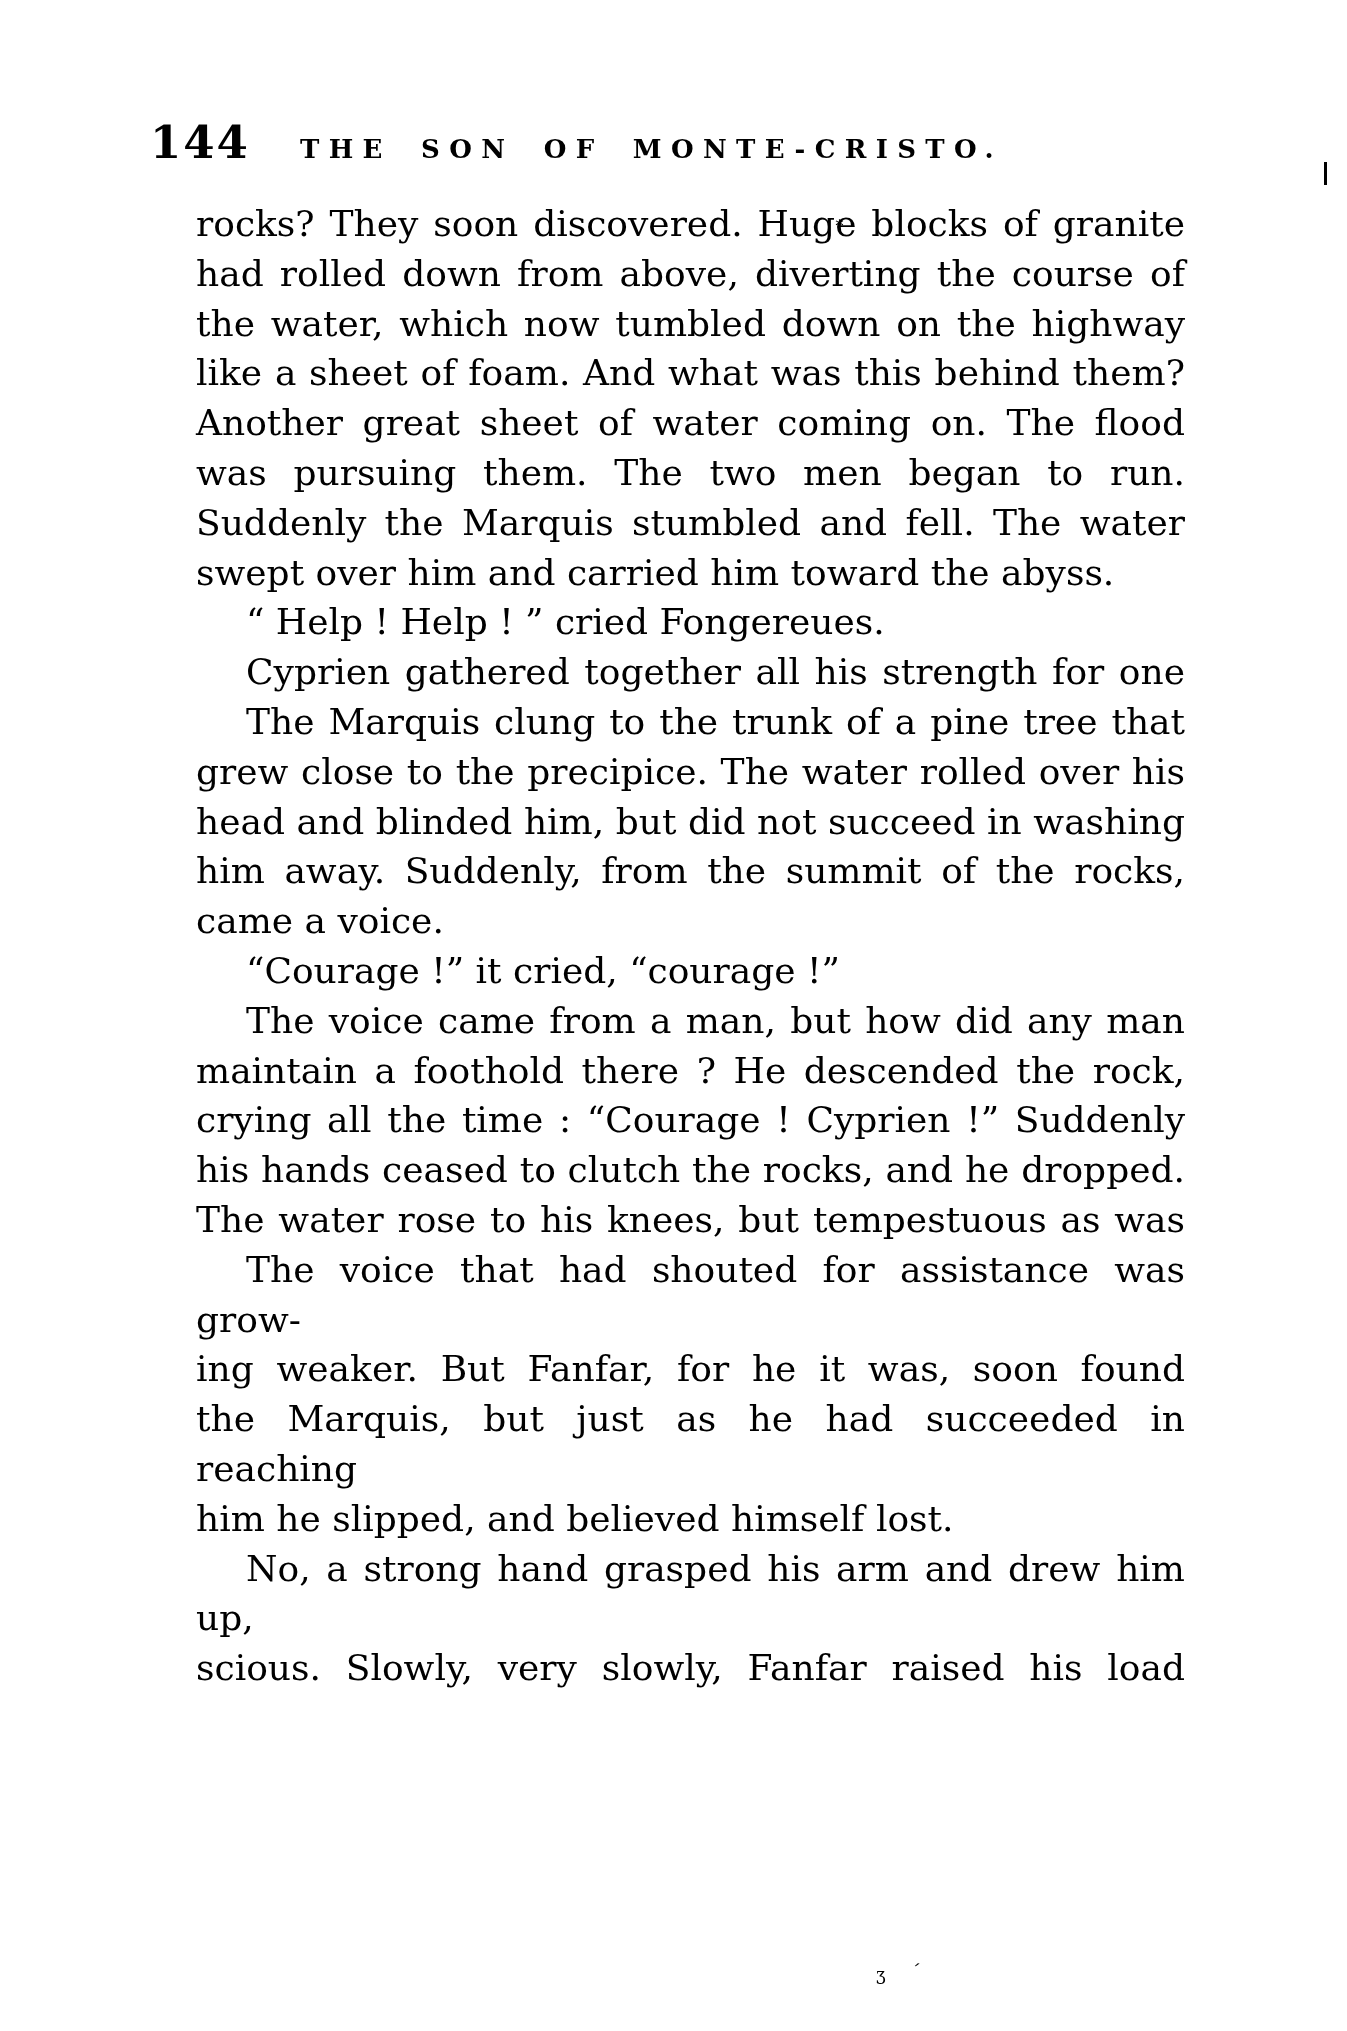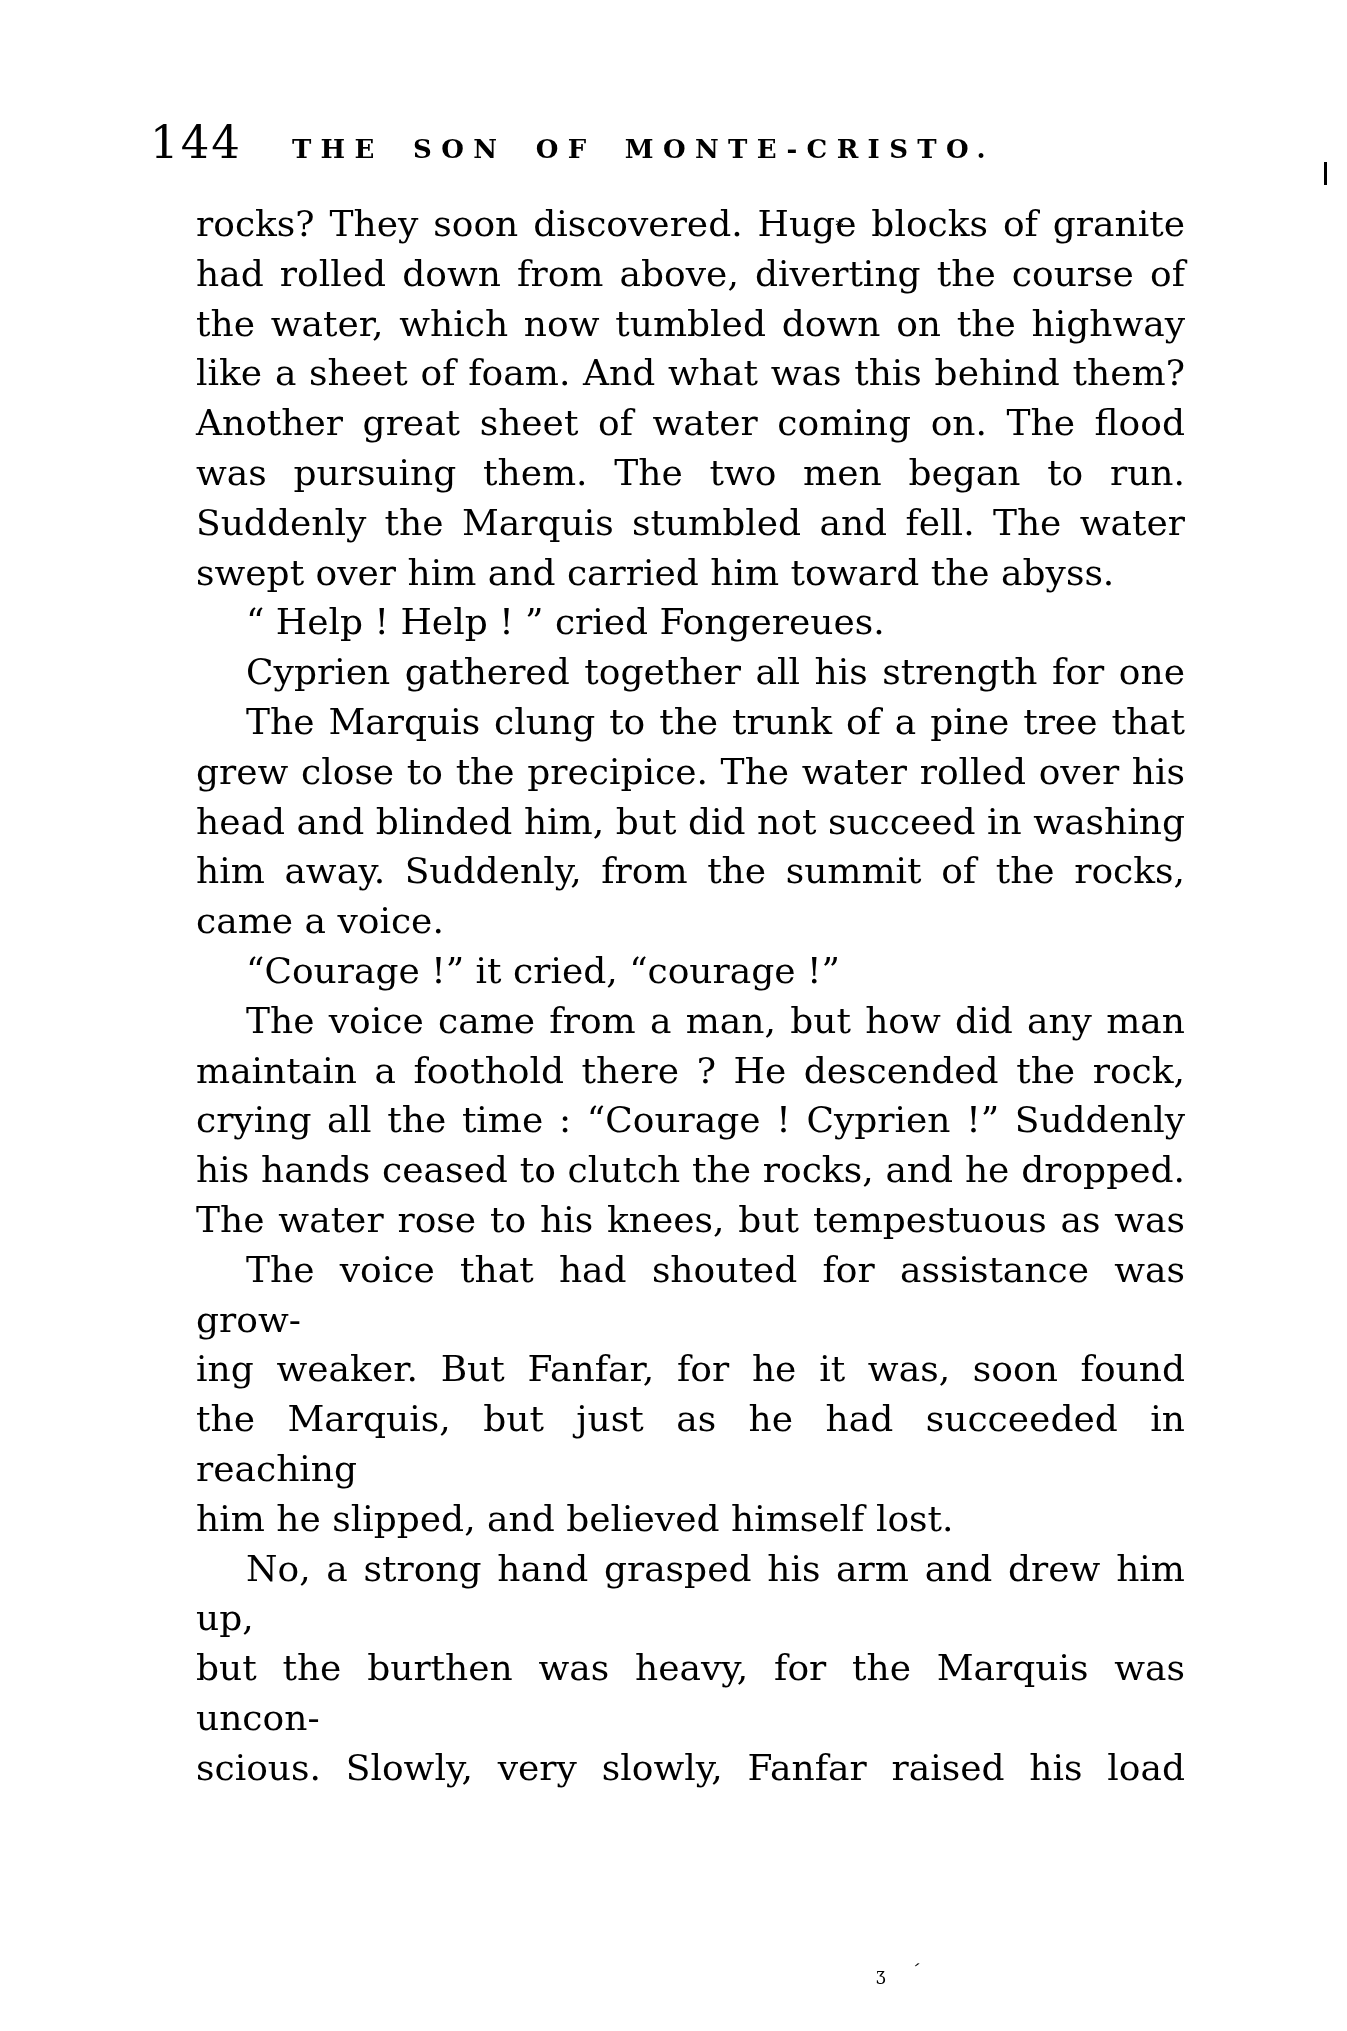--- a/index.html
+++ b/index.html
@@ -16,21 +16,21 @@
     position: absolute;
     top: 116px;
     left: 150px;
     width: 1040px;
     display: flex;
     align-items: baseline;
     white-space: nowrap;
   }
   .page-number {
     font-size: 45px;
-    font-weight: 400;
+    font-weight: 700;
     letter-spacing: 2px;
   }
   .running-title {
     font-size: 26px;
     font-weight: 700;
     letter-spacing: 0.36em;
     word-spacing: 0.42em;
     margin-left: 50px;
   }
   .text-block {
@@ -97,18 +97,17 @@
   <div class="ln indent">The voice came from a man, but how did any man</div>
   <div class="ln">maintain a foothold there ? He descended the rock,</div>
   <div class="ln">crying all the time : “Courage ! Cyprien !” Suddenly</div>
   <div class="ln">his hands ceased to clutch the rocks, and he dropped.</div>
   <div class="ln">The water rose to his knees, but tempestuous as was</div>
   <div class="ln indent">The voice that had shouted for assistance was grow-</div>
   <div class="ln">ing weaker. But Fanfar, for he it was, soon found</div>
   <div class="ln">the Marquis, but just as he had succeeded in reaching</div>
   <div class="ln end">him he slipped, and believed himself lost.</div>
   <div class="ln indent">No, a strong hand grasped his arm and drew him up,</div>
-  <div class="ln">but the burthen was heavy, for the Marquis was uncon-</div>
   <div class="ln">scious. Slowly, very slowly, Fanfar raised his load</div>
 </div>
 
 <span class="artifact speck-1">ʒ</span>
 <span class="artifact speck-2">ˊ</span>
 
 </body></html>

